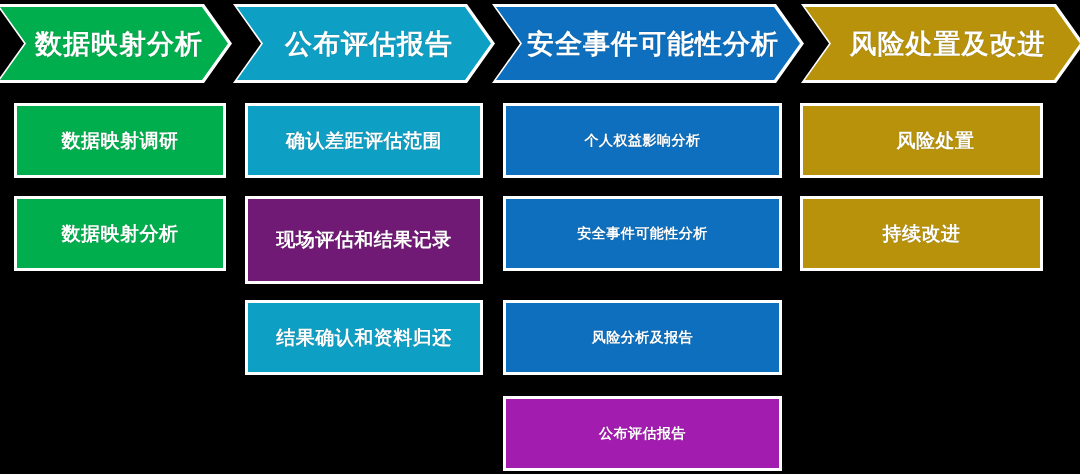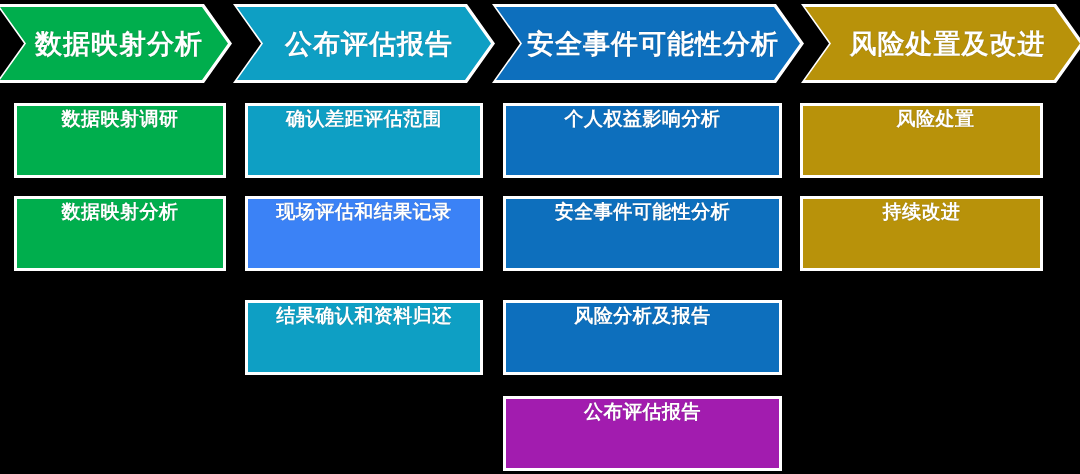--- a/index.html
+++ b/index.html
@@ -70,37 +70,37 @@
   .column {
     position: absolute;
     top: 0;
   }
 
   .step-box {
     position: absolute;
     box-sizing: border-box;
     border: 3px solid #ffffff;
     display: flex;
-    align-items: flex-start;
+    align-items: center;
     justify-content: center;
     text-align: center;
   }
 
   .step-label {
     color: #ffffff;
     font-size: 19px;
     font-weight: bold;
     letter-spacing: 0.5px;
     white-space: nowrap;
     text-shadow: 0 0 1px rgba(0,0,0,0.3);
   }
 
   .c1 .step-label { font-size: 19px; }
   .c2 .step-label { font-size: 19px; }
-  .c3 .step-label { font-size: 19px; }
+  .c3 .step-label { font-size: 14px; }
   .c4 .step-label { font-size: 19px; }
 </style>
 </head>
 <body>
 
 <div id="diagram">
 
   <div class="chevron-row">
 
     <div class="chevron-outline" style="left:-4px; width:236px;"></div>
@@ -130,21 +130,21 @@
     </div>
     <div class="step-box" style="left:14px; top:196px; width:212px; height:75px; background:#00AE4D;">
       <span class="step-label">数据映射分析</span>
     </div>
   </div>
 
   <div class="column c2">
     <div class="step-box" style="left:245px; top:103px; width:238px; height:75px; background:#0E9FC4;">
       <span class="step-label">确认差距评估范围</span>
     </div>
-    <div class="step-box" style="left:245px; top:196px; width:238px; height:75px; background:#3b82f6;">
+    <div class="step-box" style="left:245px; top:196px; width:238px; height:88px; background:#701a75;">
       <span class="step-label">现场评估和结果记录</span>
     </div>
     <div class="step-box" style="left:245px; top:300px; width:238px; height:75px; background:#0E9FC4;">
       <span class="step-label">结果确认和资料归还</span>
     </div>
   </div>
 
   <div class="column c3">
     <div class="step-box" style="left:503px; top:103px; width:279px; height:75px; background:#0D6FBD;">
       <span class="step-label">个人权益影响分析</span>

